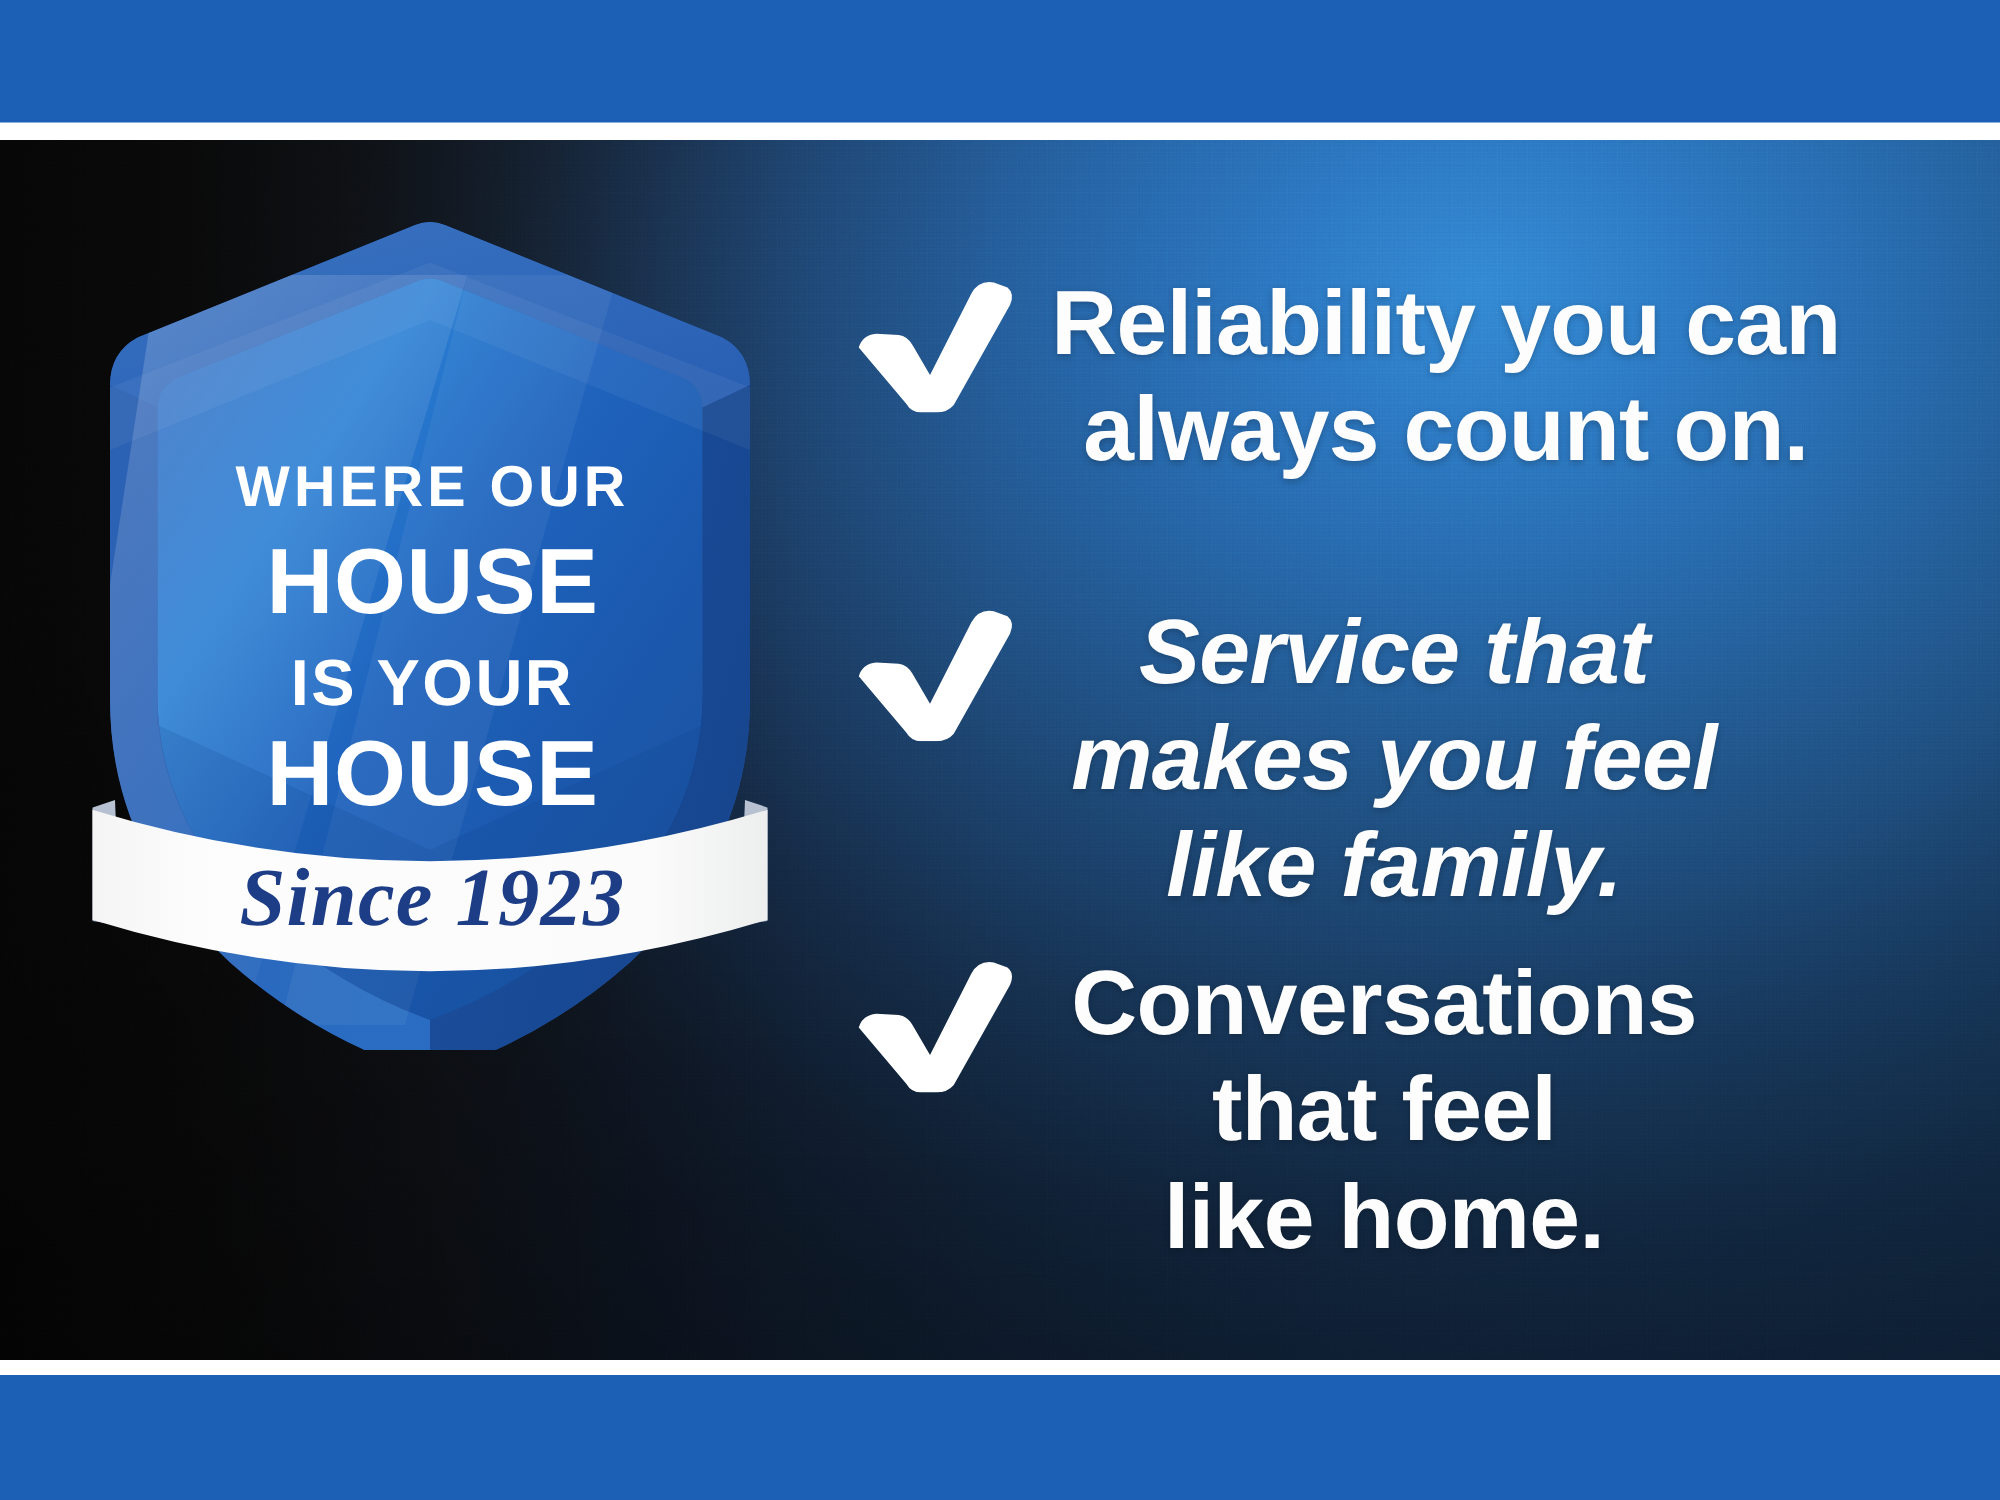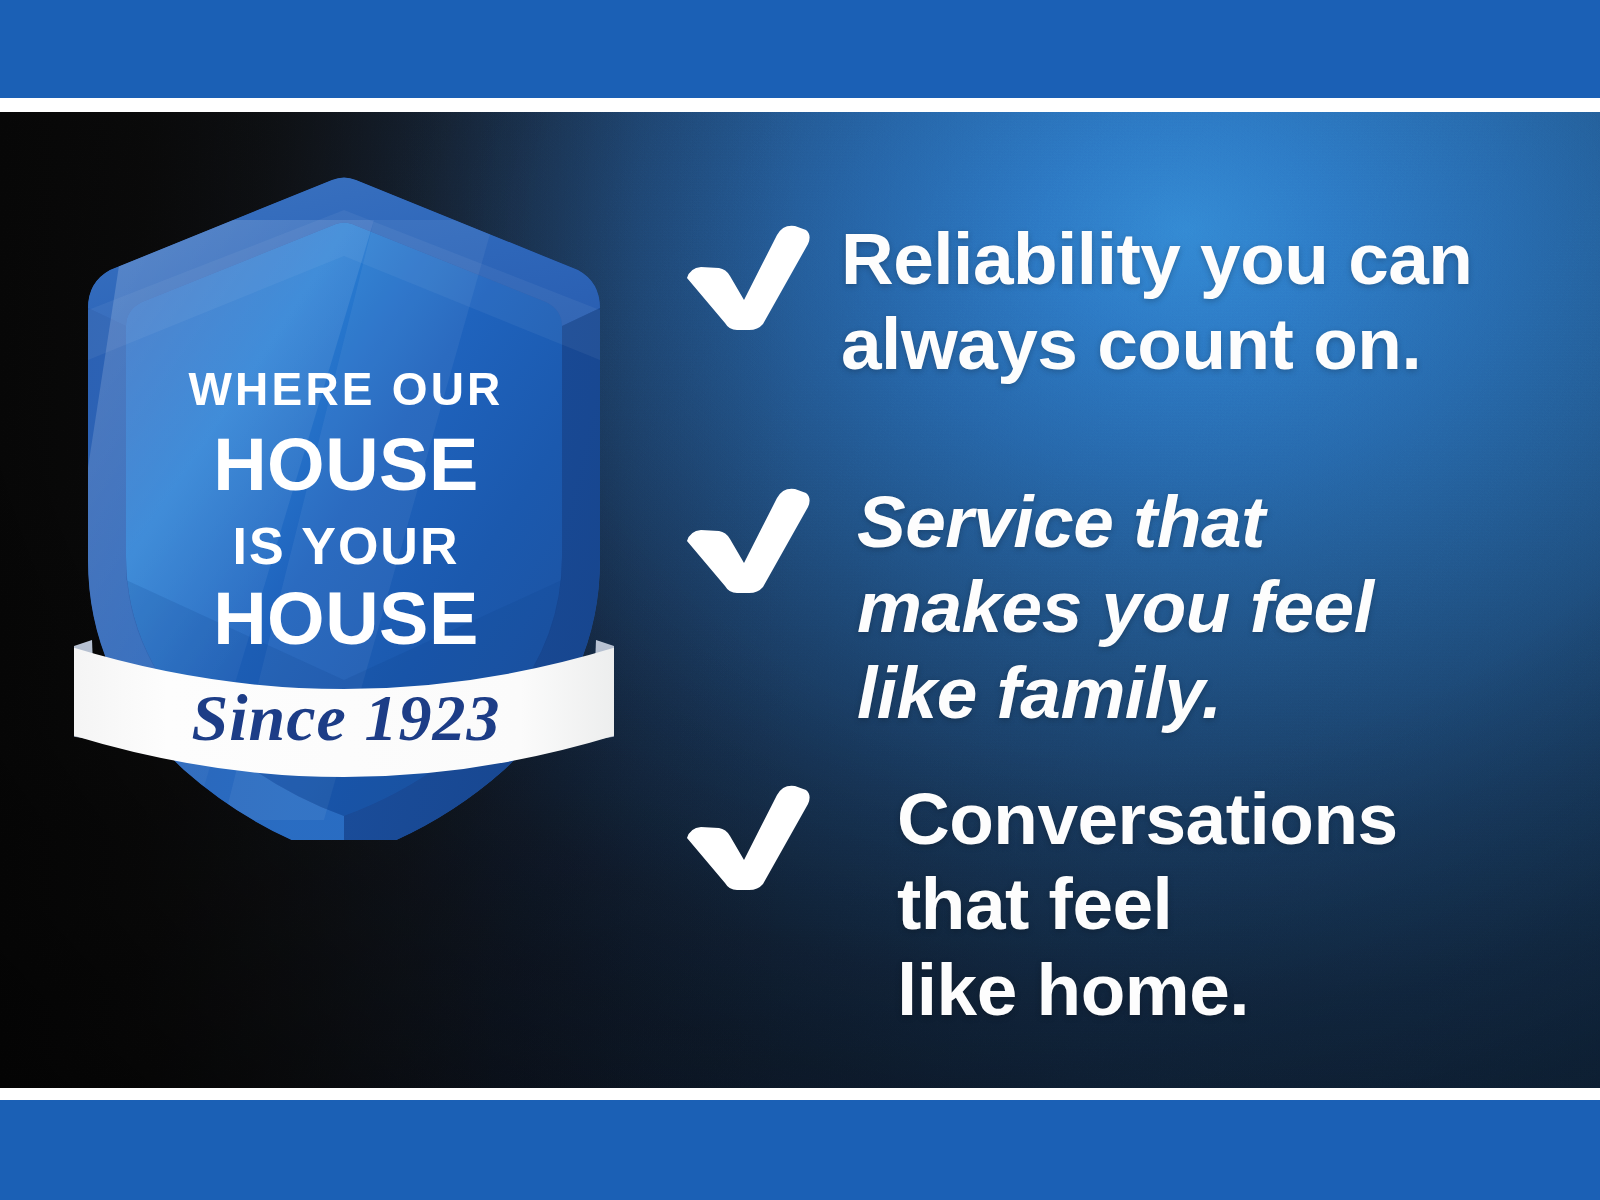--- a/index.html
+++ b/index.html
@@ -124,29 +124,30 @@
     letter-spacing: 1px;
   }
 
   
   #bullets {
     position: absolute;
     left: 675px;
     top: 112px;
     width: 880px;
     height: 968px;
+    text-align: center;
   }
   .bullet {
     position: absolute;
     display: flex;
     align-items: flex-start;
   }
   #bullet-0 { left: 0;  top: 100px; }
   #bullet-1 { left: 0;  top: 363px; }
-  #bullet-2 { left: 0;  top: 660px; gap: 40px; }
+  #bullet-2 { left: 0;  top: 644px; }
 
   .check-icon {
     flex: 0 0 auto;
     width: 140px;
     height: 118px;
     margin-right: 12px;
   }
   .check-icon svg { display: block; width: 100%; height: 100%; }
 
   .bullet-text {

